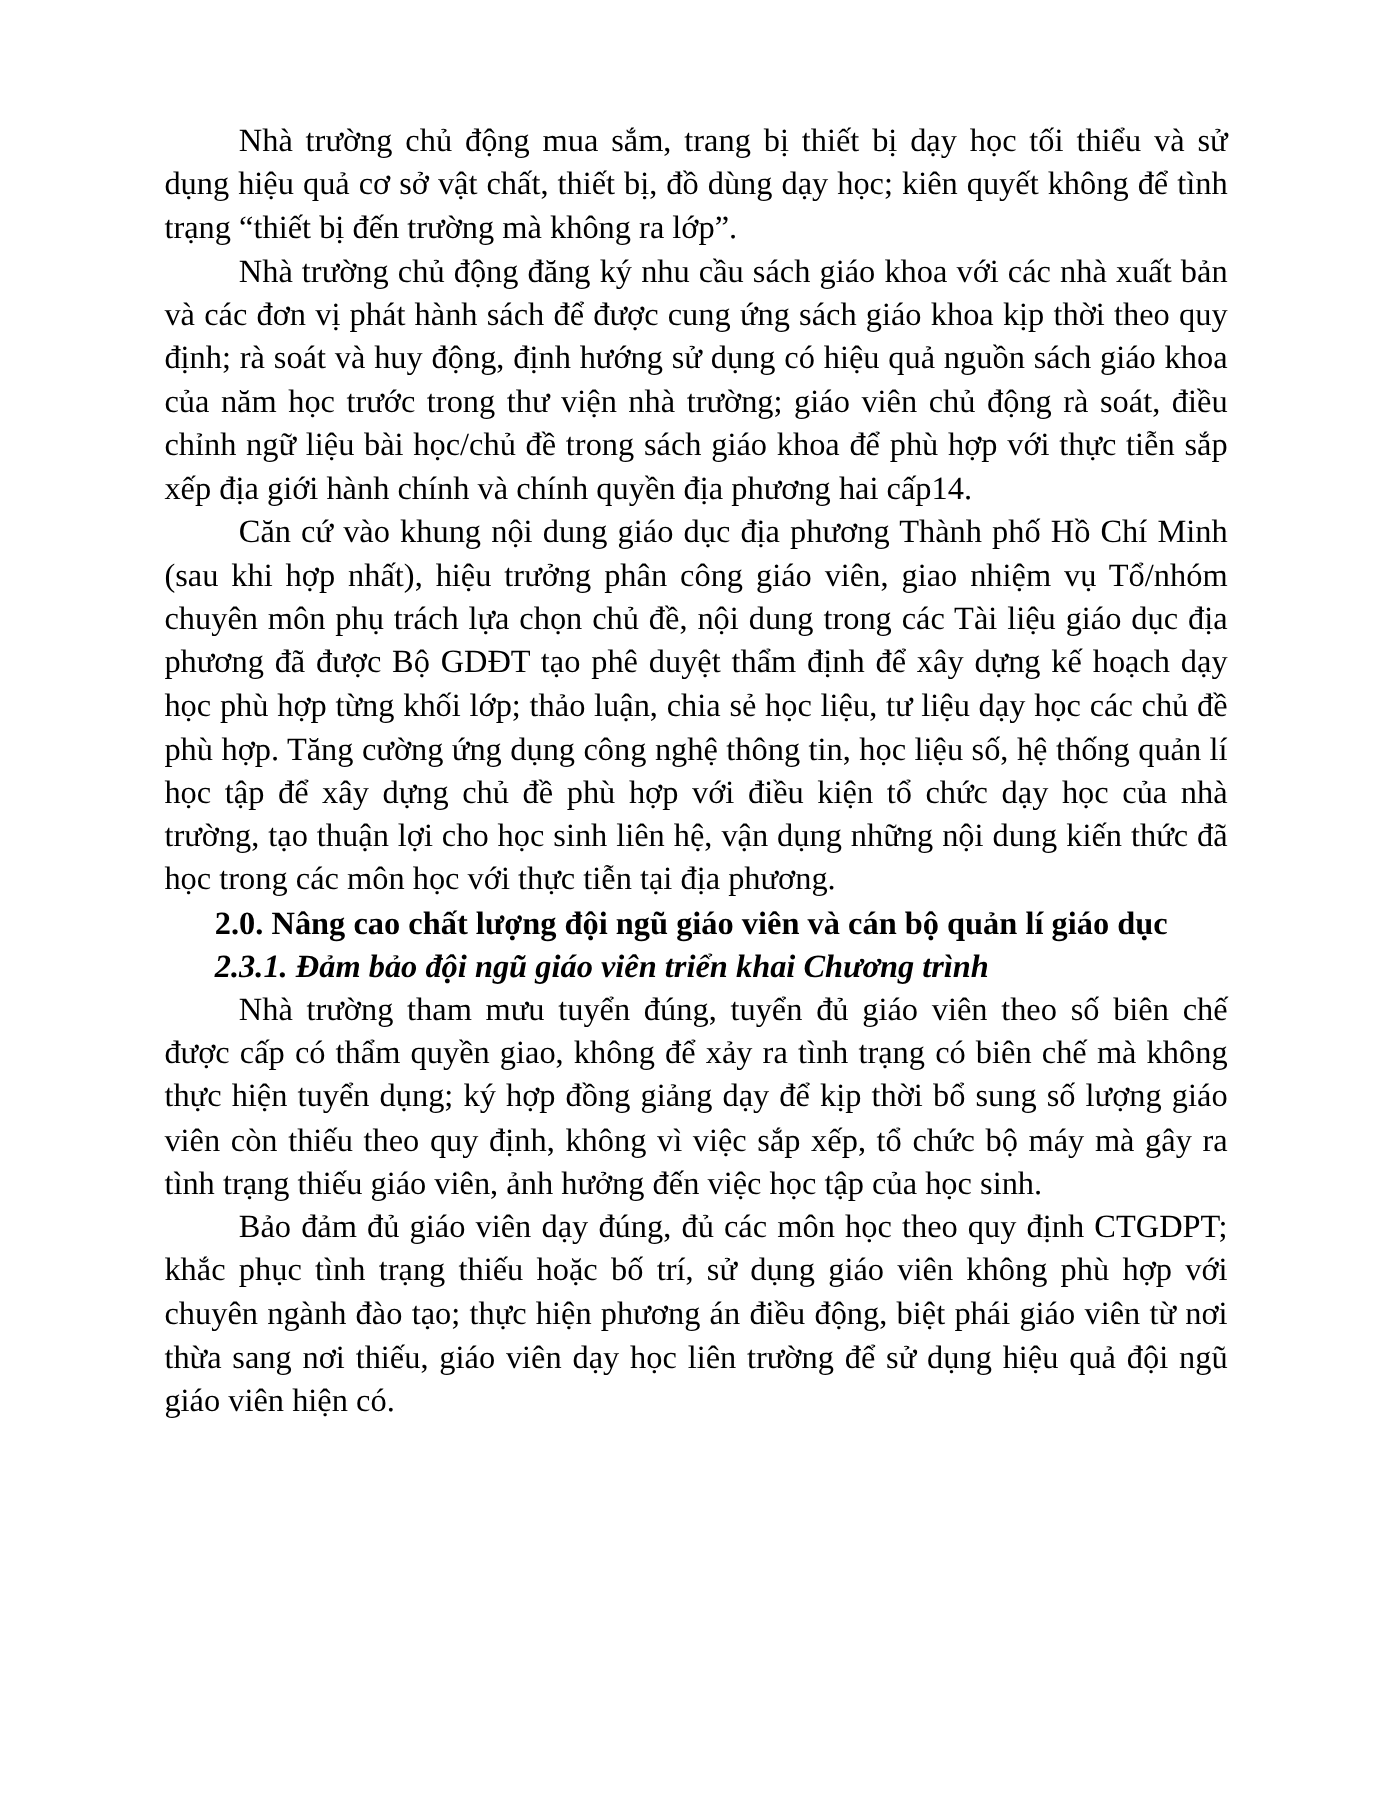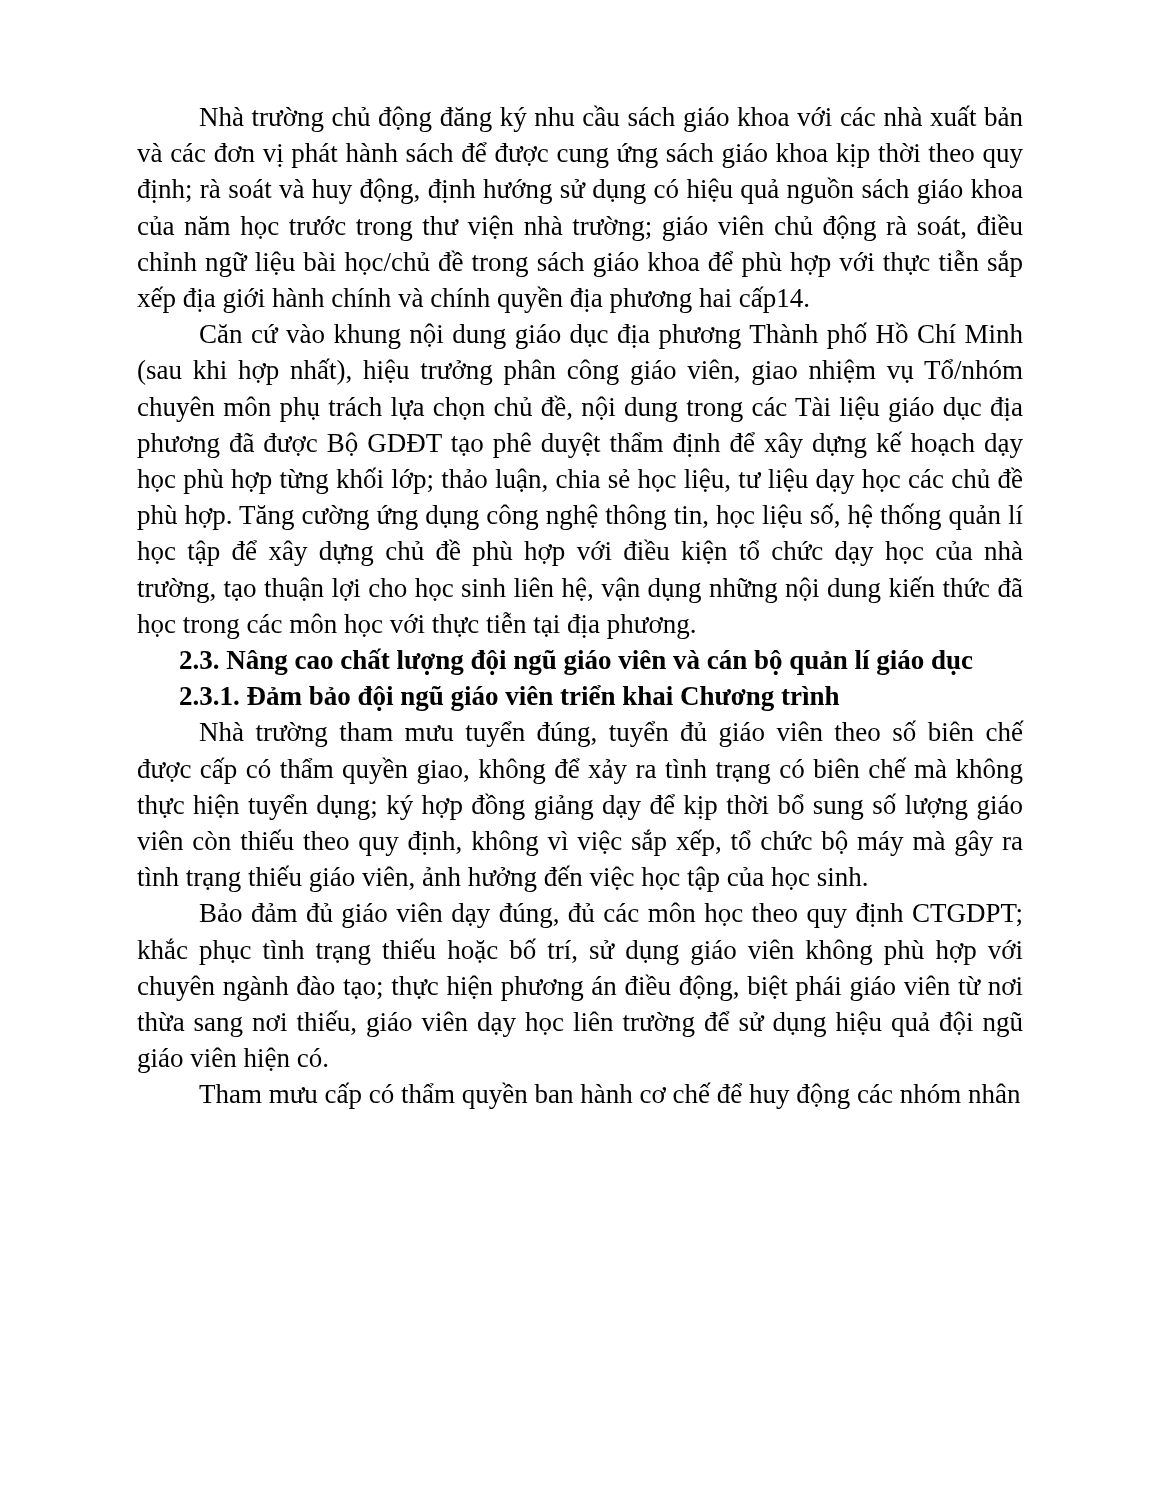--- a/index.html
+++ b/index.html
@@ -30,29 +30,30 @@
     margin: 0;
     padding: 0;
     text-indent: 62px;
   }
   .page-body p.h2 {
     font-weight: bold;
     text-indent: 42px;
   }
   .page-body p.h3 {
     font-weight: bold;
+    font-style: italic;
     text-indent: 42px;
   }
 </style>
 </head>
 <body>
 
 <div class="page">
   <div class="page-body">
+    <p>Nhà trường chủ động mua sắm, trang bị thiết bị dạy học tối thiểu và sử dụng hiệu quả cơ sở vật chất, thiết bị, đồ dùng dạy học; kiên quyết không để tình trạng “thiết bị đến trường mà không ra lớp”.</p>
     <p>Nhà trường chủ động đăng ký nhu cầu sách giáo khoa với các nhà xuất bản và các đơn vị phát hành sách để được cung ứng sách giáo khoa kịp thời theo quy định; rà soát và huy động, định hướng sử dụng có hiệu quả nguồn sách giáo khoa của năm học trước trong thư viện nhà trường; giáo viên chủ động rà soát, điều chỉnh ngữ liệu bài học/chủ đề trong sách giáo khoa để phù hợp với thực tiễn sắp xếp địa giới hành chính và chính quyền địa phương hai cấp14.</p>
     <p>Căn cứ vào khung nội dung giáo dục địa phương Thành phố Hồ Chí Minh (sau khi hợp nhất), hiệu trưởng phân công giáo viên, giao nhiệm vụ Tổ/nhóm chuyên môn phụ trách lựa chọn chủ đề, nội dung trong các Tài liệu giáo dục địa phương đã được Bộ GDĐT tạo phê duyệt thẩm định để xây dựng kế hoạch dạy học phù hợp từng khối lớp; thảo luận, chia sẻ học liệu, tư liệu dạy học các chủ đề phù hợp. Tăng cường ứng dụng công nghệ thông tin, học liệu số, hệ thống quản lí học tập để xây dựng chủ đề phù hợp với điều kiện tổ chức dạy học của nhà trường, tạo thuận lợi cho học sinh liên hệ, vận dụng những nội dung kiến thức đã học trong các môn học với thực tiễn tại địa phương.</p>
-    <p class="h2">2.3. Nâng cao chất lượng đội ngũ giáo viên và cán bộ quản lí giáo dục</p>
+    <p class="h2">2.0. Nâng cao chất lượng đội ngũ giáo viên và cán bộ quản lí giáo dục</p>
     <p class="h3">2.3.1. Đảm bảo đội ngũ giáo viên triển khai Chương trình</p>
     <p>Nhà trường tham mưu tuyển đúng, tuyển đủ giáo viên theo số biên chế được cấp có thẩm quyền giao, không để xảy ra tình trạng có biên chế mà không thực hiện tuyển dụng; ký hợp đồng giảng dạy để kịp thời bổ sung số lượng giáo viên còn thiếu theo quy định, không vì việc sắp xếp, tổ chức bộ máy mà gây ra tình trạng thiếu giáo viên, ảnh hưởng đến việc học tập của học sinh.</p>
     <p>Bảo đảm đủ giáo viên dạy đúng, đủ các môn học theo quy định CTGDPT; khắc phục tình trạng thiếu hoặc bố trí, sử dụng giáo viên không phù hợp với chuyên ngành đào tạo; thực hiện phương án điều động, biệt phái giáo viên từ nơi thừa sang nơi thiếu, giáo viên dạy học liên trường để sử dụng hiệu quả đội ngũ giáo viên hiện có.</p>
-    <p>Tham mưu cấp có thẩm quyền ban hành cơ chế để huy động các nhóm nhân</p>
   </div>
 </div>
 
 </body></html>

